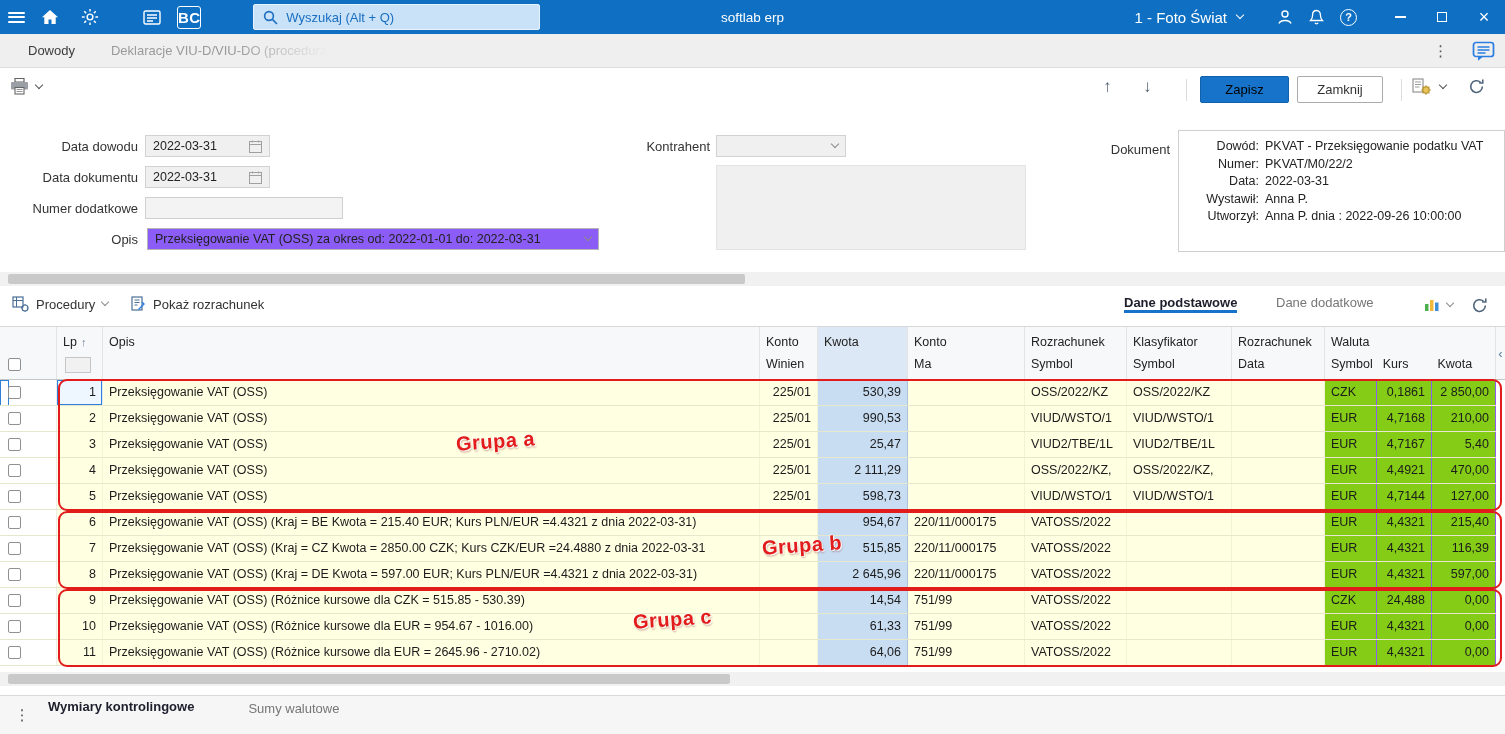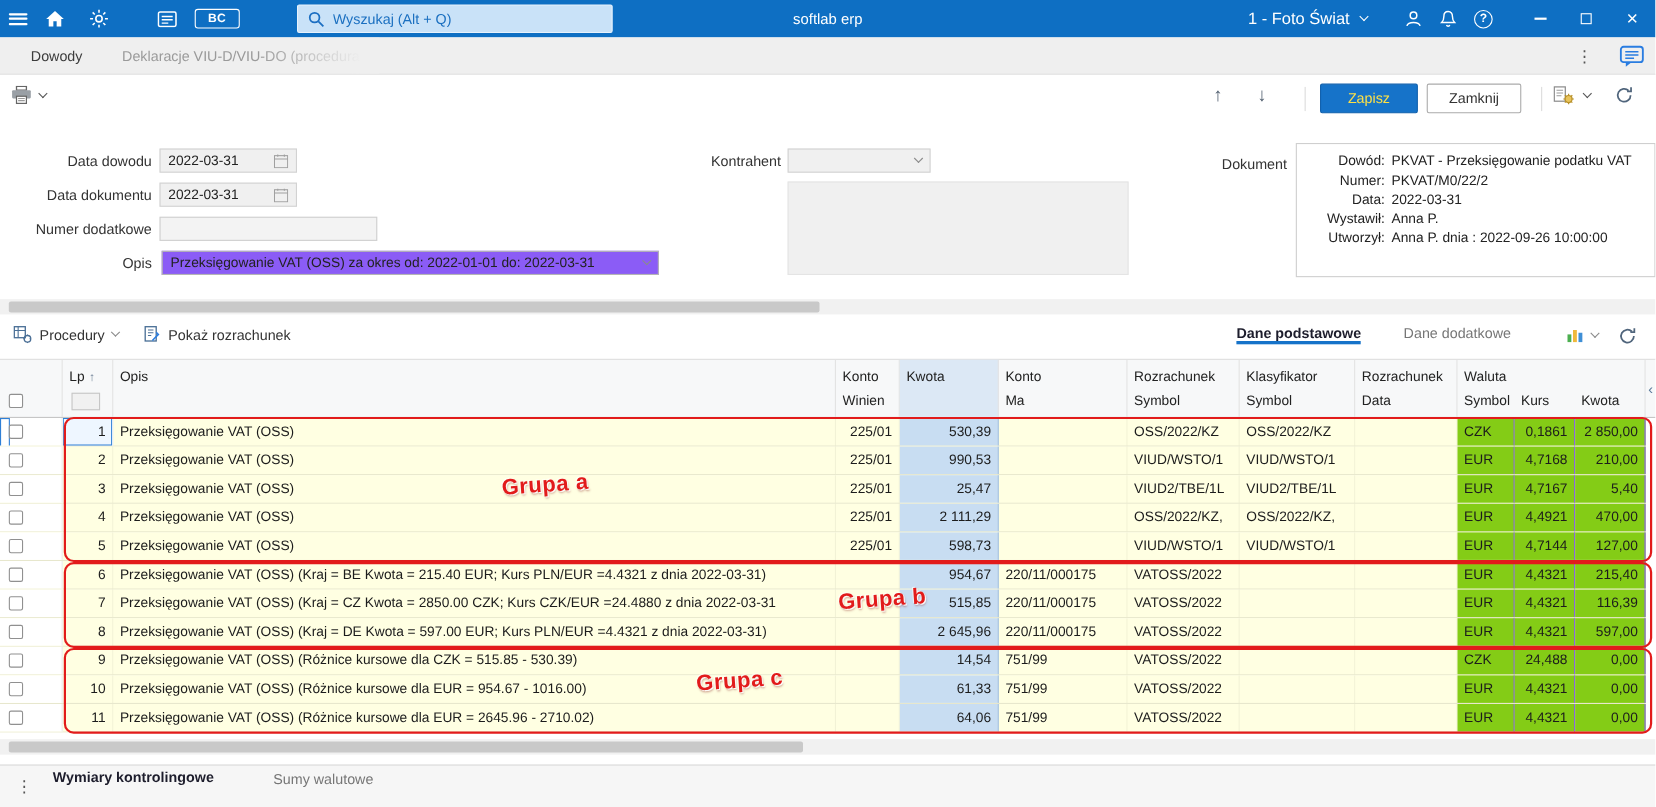--- a/index.html
+++ b/index.html
@@ -5,21 +5,21 @@
   *{margin:0;padding:0;box-sizing:border-box}
   html,body{width:1505px;height:734px;overflow:hidden;background:#fff;
     font-family:"Liberation Sans",sans-serif}
   .app{position:relative;width:1505px;height:734px;background:#fff;color:#222;font-size:13px}
 
   
   .topbar{position:relative;height:34px;background:#0e6fc3;display:flex;align-items:center;color:#fff}
   .tb-btn{display:flex;align-items:center;justify-content:center;height:34px;cursor:pointer;padding:0 8px}
   .hamb{width:17px}
   .hamb i{display:block;height:2px;background:#fff;margin:2.5px 0;border-radius:1px}
-  .bc-badge{border:1.3px solid #fff;border-radius:3px;font-size:11px;font-weight:700;padding:2px 11px;letter-spacing:.3px}
+  .bc-badge{border:1.3px solid #fff;border-radius:3px;font-size:15px;font-weight:700;padding:2px 0;letter-spacing:.3px}
   .search{display:flex;align-items:center;gap:8px;width:287px;height:26px;background:#c9e2f8;border:1px solid #e7f2fc;border-radius:2px;margin-left:44px;padding:0 9px}
   .search input{flex:1;border:none;background:transparent;outline:none;color:#1a6fc0;font-size:13px;font-family:inherit}
   .search input::placeholder{color:#1a6fc0;opacity:1}
   .app-title{position:absolute;left:0;right:0;top:0;height:34px;display:flex;align-items:center;justify-content:center;pointer-events:none;font-size:13.5px}
   .tb-right{margin-left:auto;display:flex;align-items:center;height:34px}
   .company{display:flex;align-items:center;gap:10px;font-size:15px;cursor:pointer;margin-right:26px}
   .qmark{width:17px;height:17px;border:1.4px solid #fff;border-radius:50%;display:flex;align-items:center;justify-content:center;font-size:11px;font-weight:700}
   .winbtn{width:42px;height:34px;display:flex;align-items:center;justify-content:center;cursor:pointer;font-size:15px}
   .minbar{display:block;width:11px;height:2px;background:#fff}
   .maxbox{display:block;width:10px;height:10px;border:1.5px solid #fff}
@@ -35,21 +35,21 @@
   .tabbar-right{position:absolute;right:0;top:0;height:34px;display:flex;align-items:center;gap:18px;padding-right:10px}
   .kebab{color:#555;font-size:15px;cursor:pointer;padding:0 6px}
 
   
   .toolbar{position:relative;height:44px;background:#fff}
   .print-btn{position:absolute;left:10px;top:10px;display:flex;align-items:center;gap:7px;color:#555;cursor:pointer}
   .nav-arrow{position:absolute;top:9px;font-size:17px;color:#505e6e;cursor:pointer}
   .up{left:1103px}.down{left:1143px}
   .vsep{position:absolute;top:11px;width:1px;height:22px;background:#dcdcdc}
   .sep1{left:1186px}.sep2{left:1401px}
-  .btn-save{position:absolute;left:1200px;top:8px;width:89px;height:27px;background:#1673c9;color:#fde047;border:1px solid #1261ad;border-radius:2px;font-size:13px;font-family:inherit;cursor:pointer}
+  .btn-save{position:absolute;left:1200px;top:8px;width:89px;height:27px;background:#1673c9;color:#000000;border:1px solid #1261ad;border-radius:2px;font-size:13px;font-family:inherit;cursor:pointer}
   .btn-close{position:absolute;left:1297px;top:8px;width:86px;height:27px;background:#fff;color:#333;border:1px solid #ababab;border-radius:2px;font-size:13px;font-family:inherit;cursor:pointer}
   .ops-group{position:absolute;left:1412px;top:10px;display:flex;align-items:center;gap:8px;color:#555;cursor:pointer}
   .refresh1{position:absolute;left:1468px;top:10px;cursor:pointer}
 
   
   .form{position:relative;height:160px;background:#fff}
   .flabel{position:absolute;color:#333;text-align:right;font-size:13px}
   .finput{position:absolute;height:22px;border:1px solid #d2d2d2;background:#f0f0f0;display:flex;align-items:center;padding:0 7px;font-size:12.5px;color:#222}
   .finput .val{flex:1;white-space:nowrap;overflow:hidden}
   .finput.white{background:#8b5cf6;border-color:#b5b5b5}

